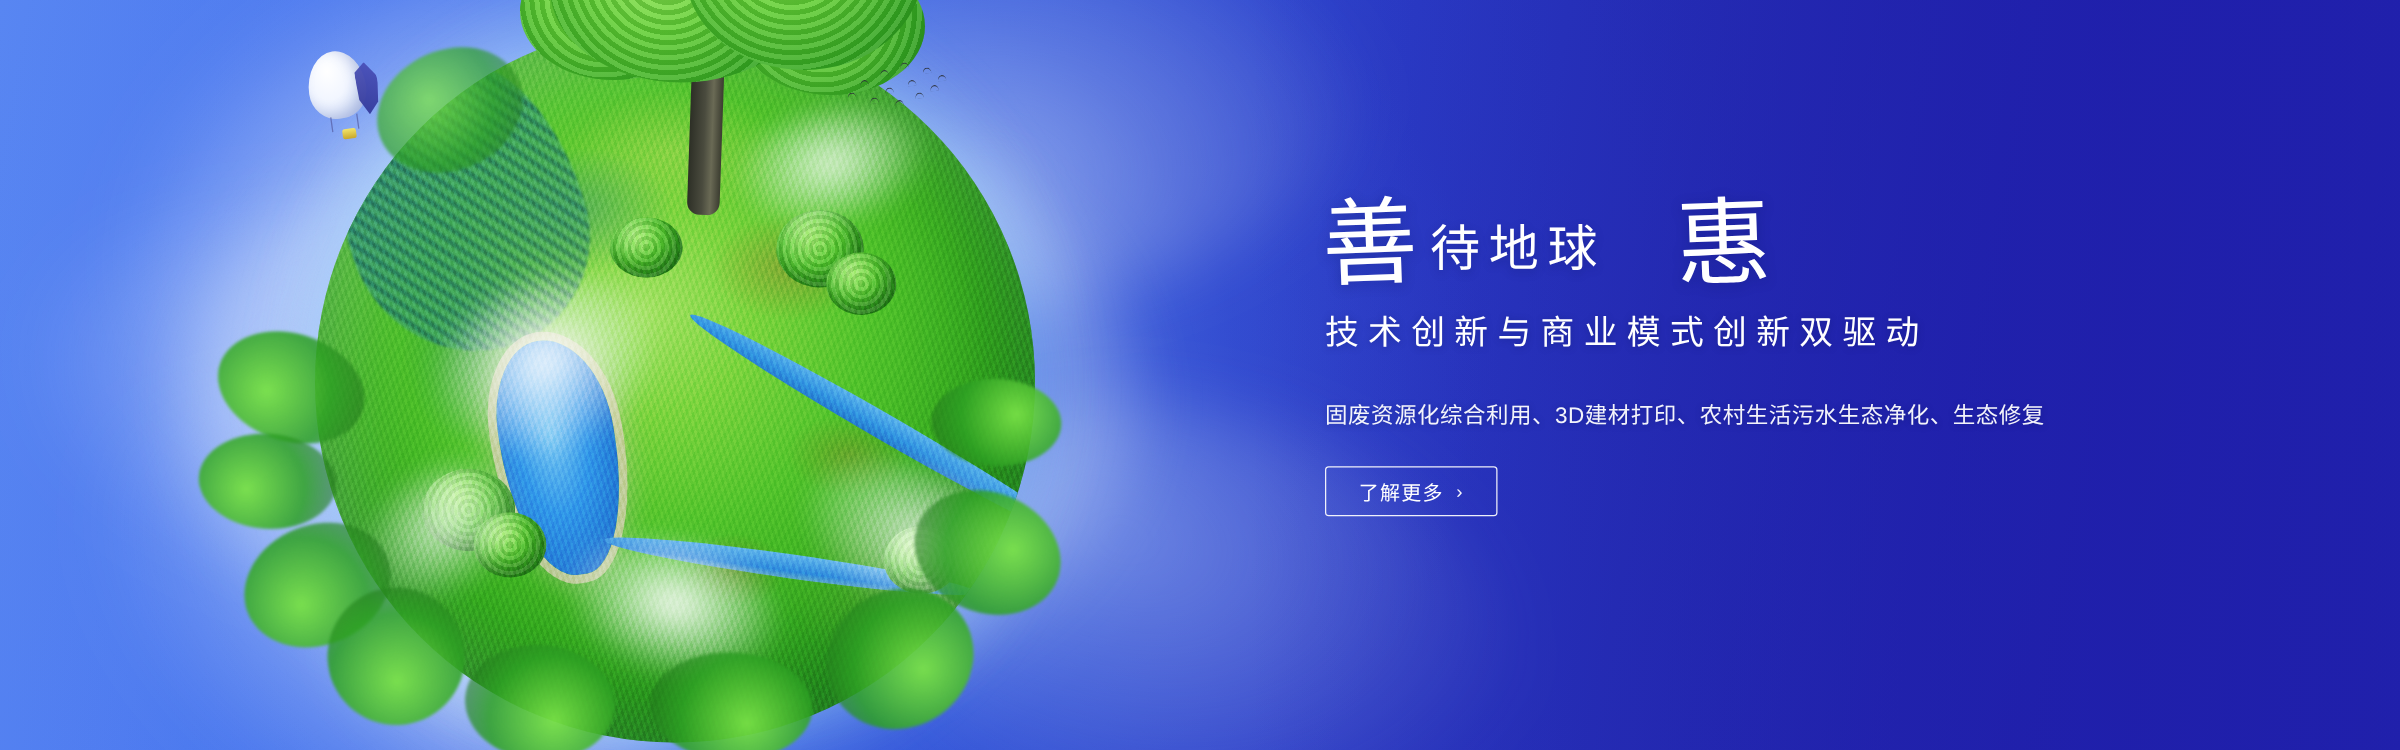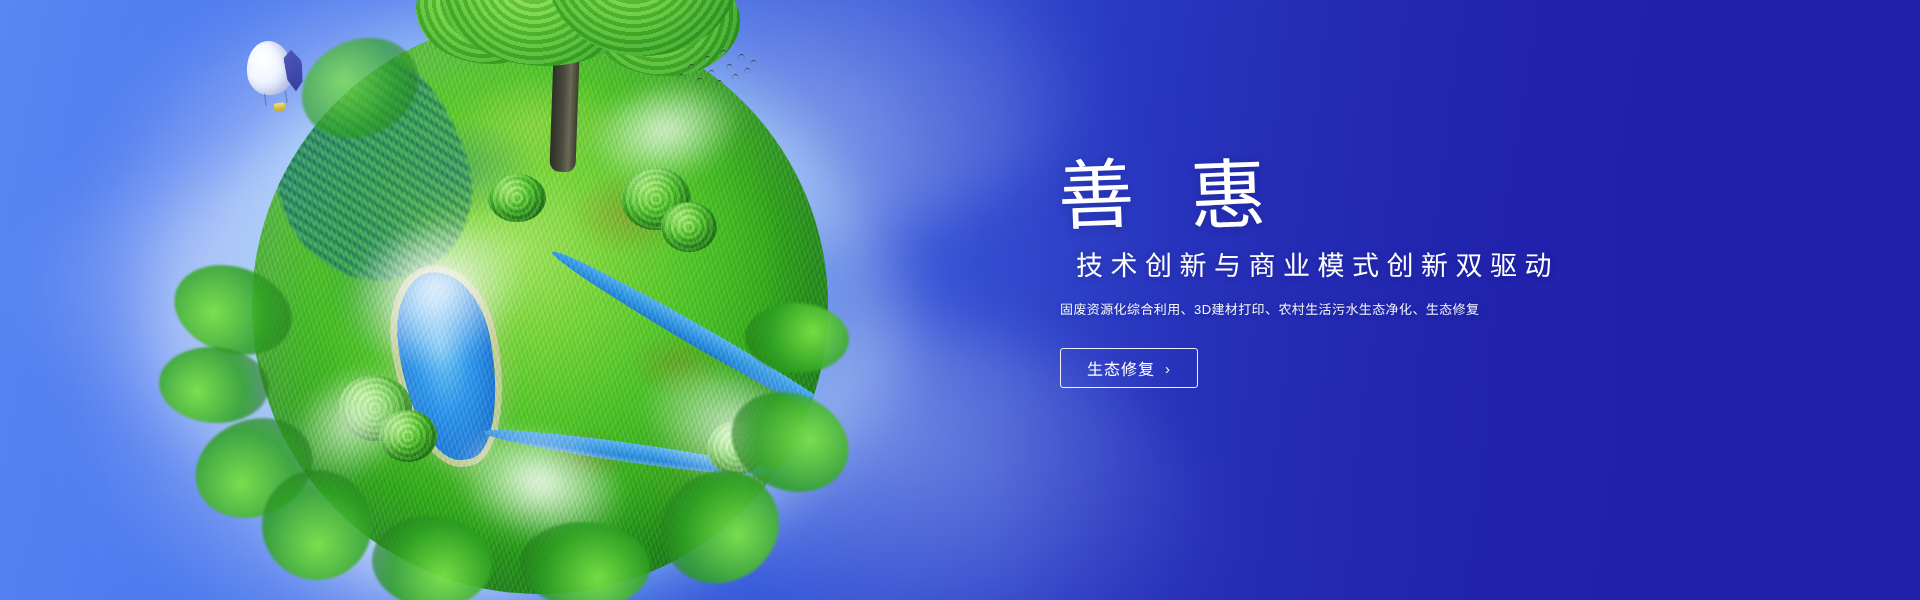--- a/index.html
+++ b/index.html
@@ -324,28 +324,28 @@
     text-shadow: 0 2px 8px rgba(10,20,90,0.28);
   }
   .h-gap { width: 56px; }
 
   #subtitle {
     color: #ffffff;
     font-size: 27px;
     letter-spacing: 7.5px;
     font-weight: 400;
     margin-top: 18px;
-    margin-left: 18px;
+    margin-left: 2px;
     text-shadow: 0 1px 6px rgba(10,20,90,0.35);
   }
   #description {
     color: rgba(255,255,255,0.95);
-    font-size: 13px;
+    font-size: 18px;
     letter-spacing: 0.4px;
-    margin-top: 16px;
+    margin-top: 34px;
     margin-left: 2px;
     text-shadow: 0 1px 5px rgba(10,20,90,0.35);
   }
   #cta {
     margin-top: 30px;
     margin-left: 2px;
     display: inline-flex;
     align-items: center;
     justify-content: center;
     gap: 10px;
@@ -457,29 +457,30 @@
     <div class="bird" style="left:74px; top:14px;"></div>
   </div>
 
   <div class="bg-deep-right"></div>
 
   <div id="content">
 
     <div id="headline">
       <div class="h-group">
         <span class="h-big">善</span>
+        <span class="h-rest">待地球</span>
       </div>
       <div class="h-gap"></div>
       <div class="h-group">
         <span class="h-big">惠</span>
       </div>
     </div>
 
     <div id="subtitle">技术创新与商业模式创新双驱动</div>
     <div id="description">固废资源化综合利用、3D建材打印、农村生活污水生态净化、生态修复</div>
 
     <div id="cta">
-      <span>生态修复</span>
+      <span>了解更多</span>
       <span class="cta-chevron">›</span>
     </div>
 
   </div>
 </div>
 
 </body></html>

